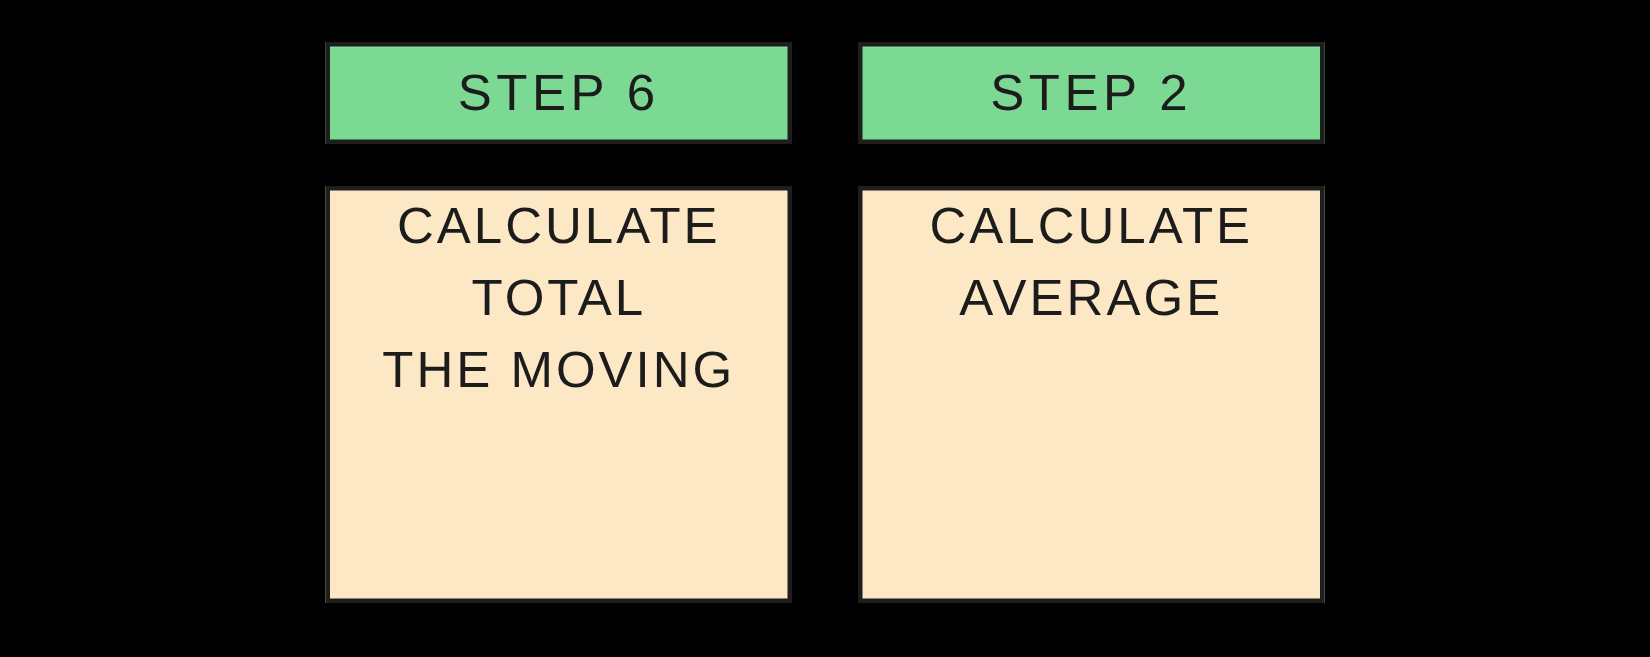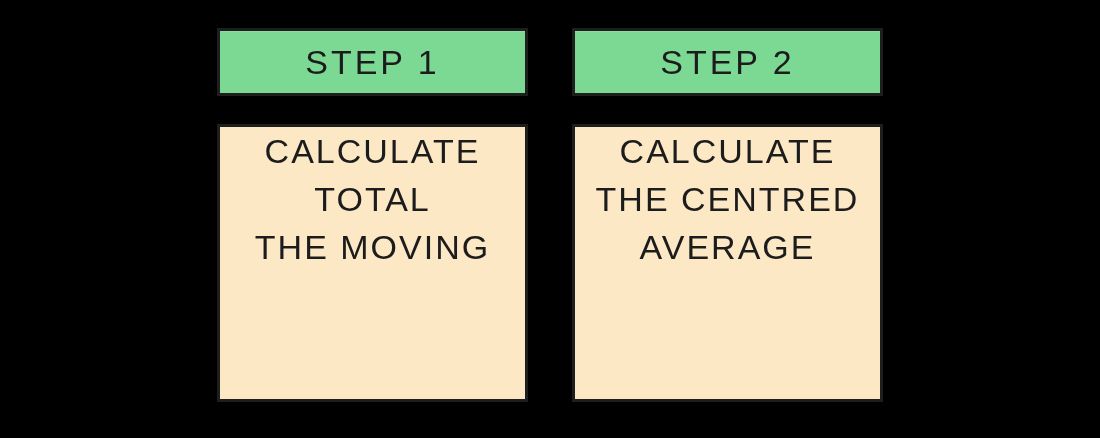--- a/index.html
+++ b/index.html
@@ -64,33 +64,32 @@
     white-space: nowrap;
   }
 </style>
 </head>
 <body>
 
 <div class="canvas">
 
   <div class="step-column col-1">
     <div class="step-header">
-      <span class="step-header-label">STEP 1</span>
+      <span class="step-header-label">STEP 6</span>
     </div>
     <div class="step-body">
       <div class="step-body-line">CALCULATE</div>
       <div class="step-body-line">TOTAL</div>
       <div class="step-body-line">THE MOVING</div>
     </div>
   </div>
 
   <div class="step-column col-2">
     <div class="step-header">
       <span class="step-header-label">STEP 2</span>
     </div>
     <div class="step-body">
       <div class="step-body-line">CALCULATE</div>
-      <div class="step-body-line">THE CENTRED</div>
       <div class="step-body-line">AVERAGE</div>
     </div>
   </div>
 
 </div>
 
 </body></html>

